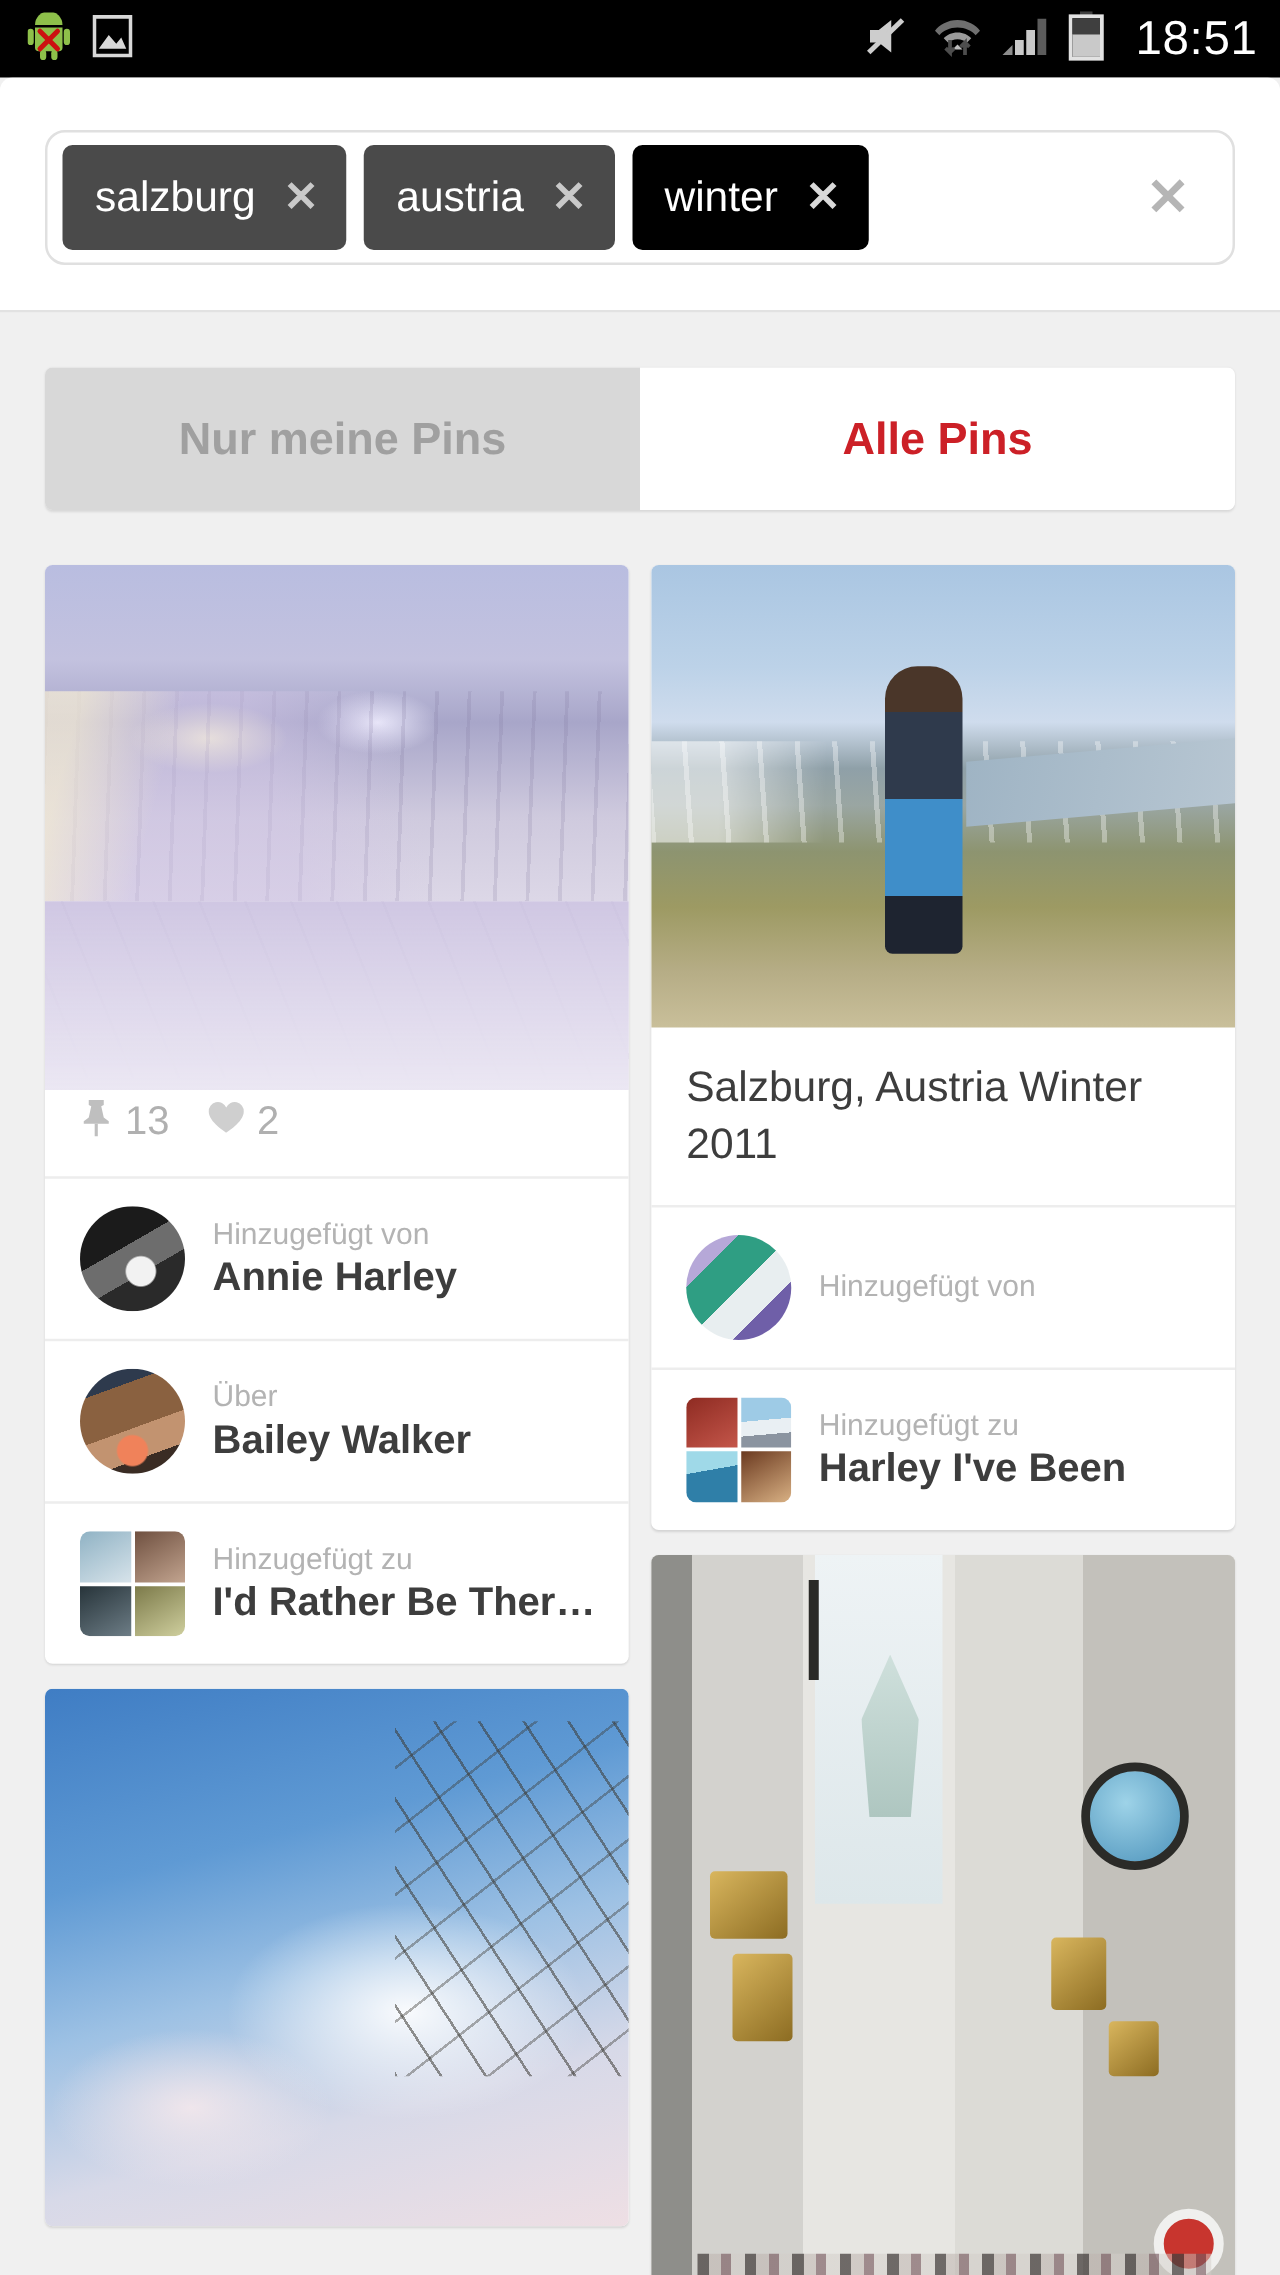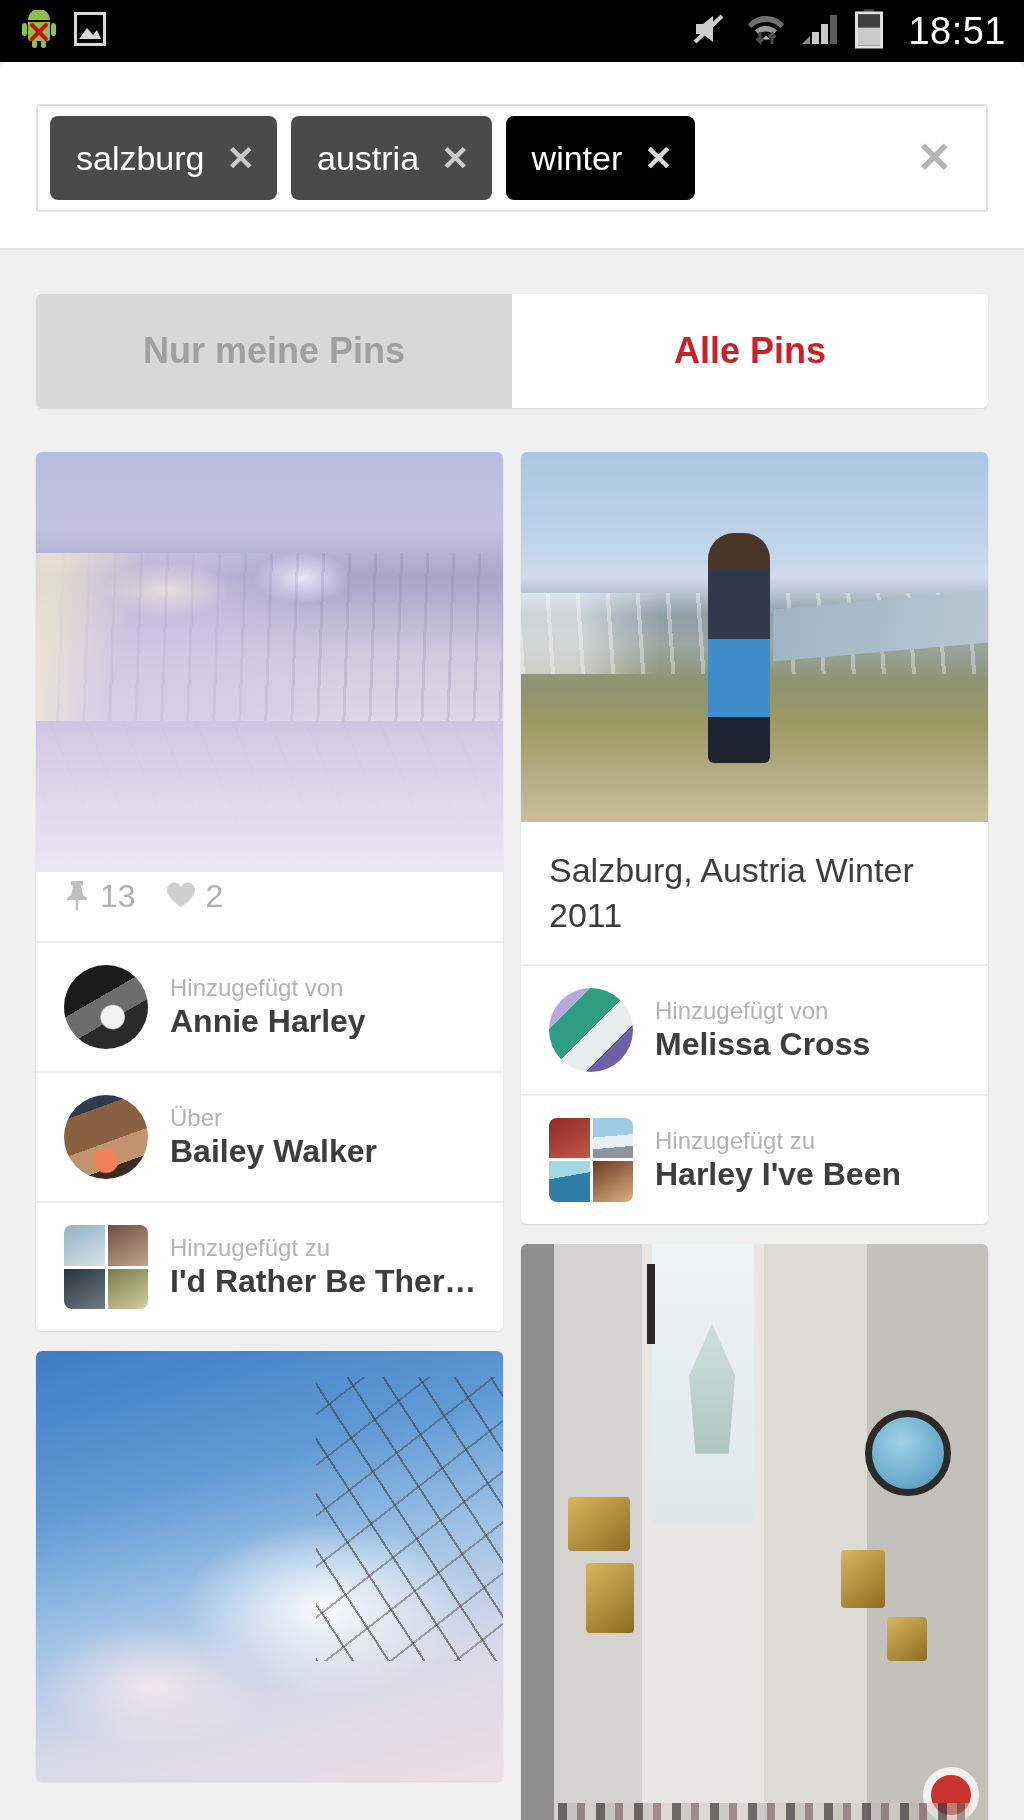--- a/index.html
+++ b/index.html
@@ -45,21 +45,21 @@
   
   .searchbar-wrap {
     background: #ffffff;
     border-top-left-radius: 10px;
     border-top-right-radius: 10px;
     padding: 42px 36px 36px 36px;
     border-bottom: 2px solid #e2e2e2;
   }
   .searchbox {
     border: 2px solid #e0e0e0;
-    border-radius: 3px;
+    border-radius: 16px;
     background: #ffffff;
     display: flex;
     align-items: center;
     padding: 10px 12px;
     min-height: 100px;
   }
   .chips { display: flex; align-items: center; gap: 14px; flex: 1; }
   .chip {
     display: flex;
     align-items: center;
@@ -487,21 +487,20 @@
           <div class="river"></div>
           <div class="figure"></div>
         </div>
 
         <div class="card-title" style="padding-bottom:26px">Salzburg, Austria  Winter 2011</div>
 
         <div class="row row-first">
           <div class="avatar av-melissa"></div>
           <div class="row-texts">
             <div class="row-kicker">Hinzugefügt von</div>
-            <div class="row-name">Melissa Cross</div>
           </div>
         </div>
 
         <div class="row">
           <div class="boardthumb">
             <div style="background:linear-gradient(150deg,#8e2b22,#c4564a)"></div>
             <div style="background:linear-gradient(175deg,#9ecbe6 0 45%,#e9eff3 45% 72%,#8b94a0 72% 100%)"></div>
             <div style="background:linear-gradient(170deg,#9fd9e8 0 38%,#2f7fa8 38% 100%)"></div>
             <div style="background:linear-gradient(150deg,#6b3a20,#d9b184)"></div>
           </div>

